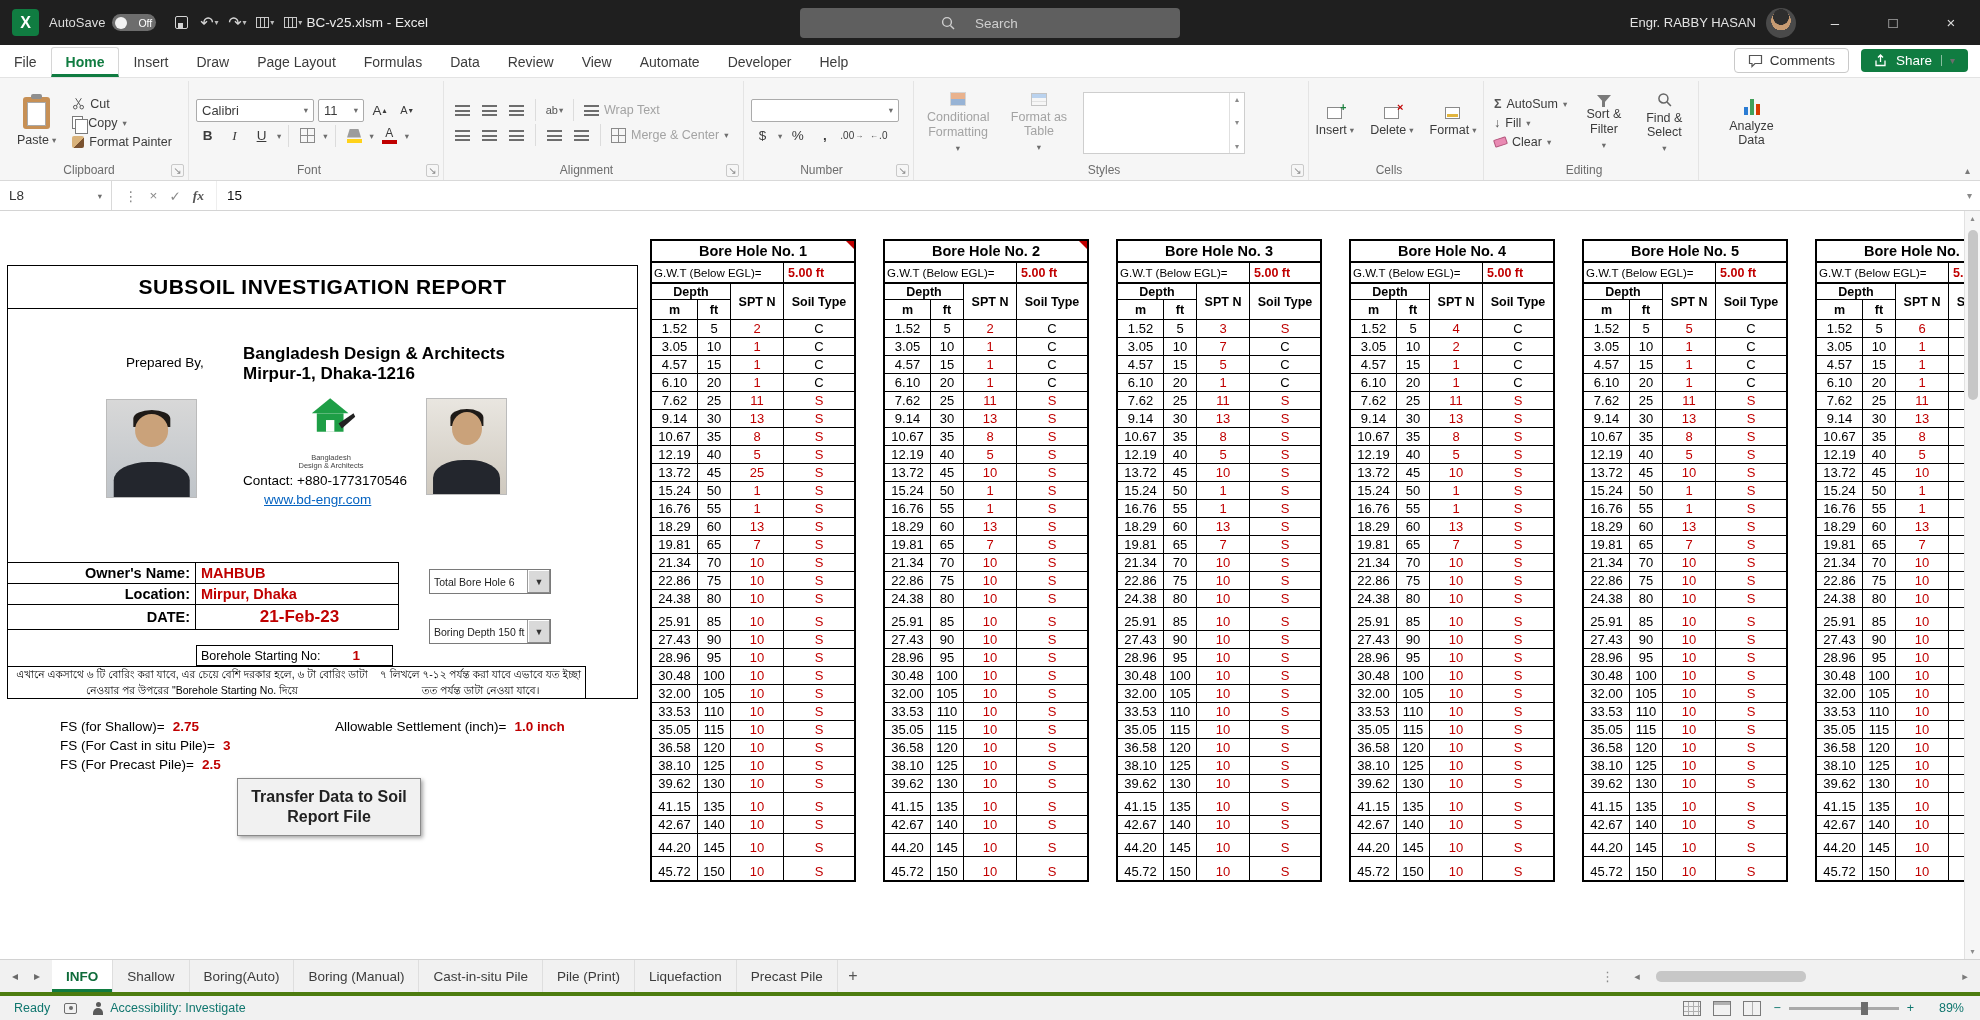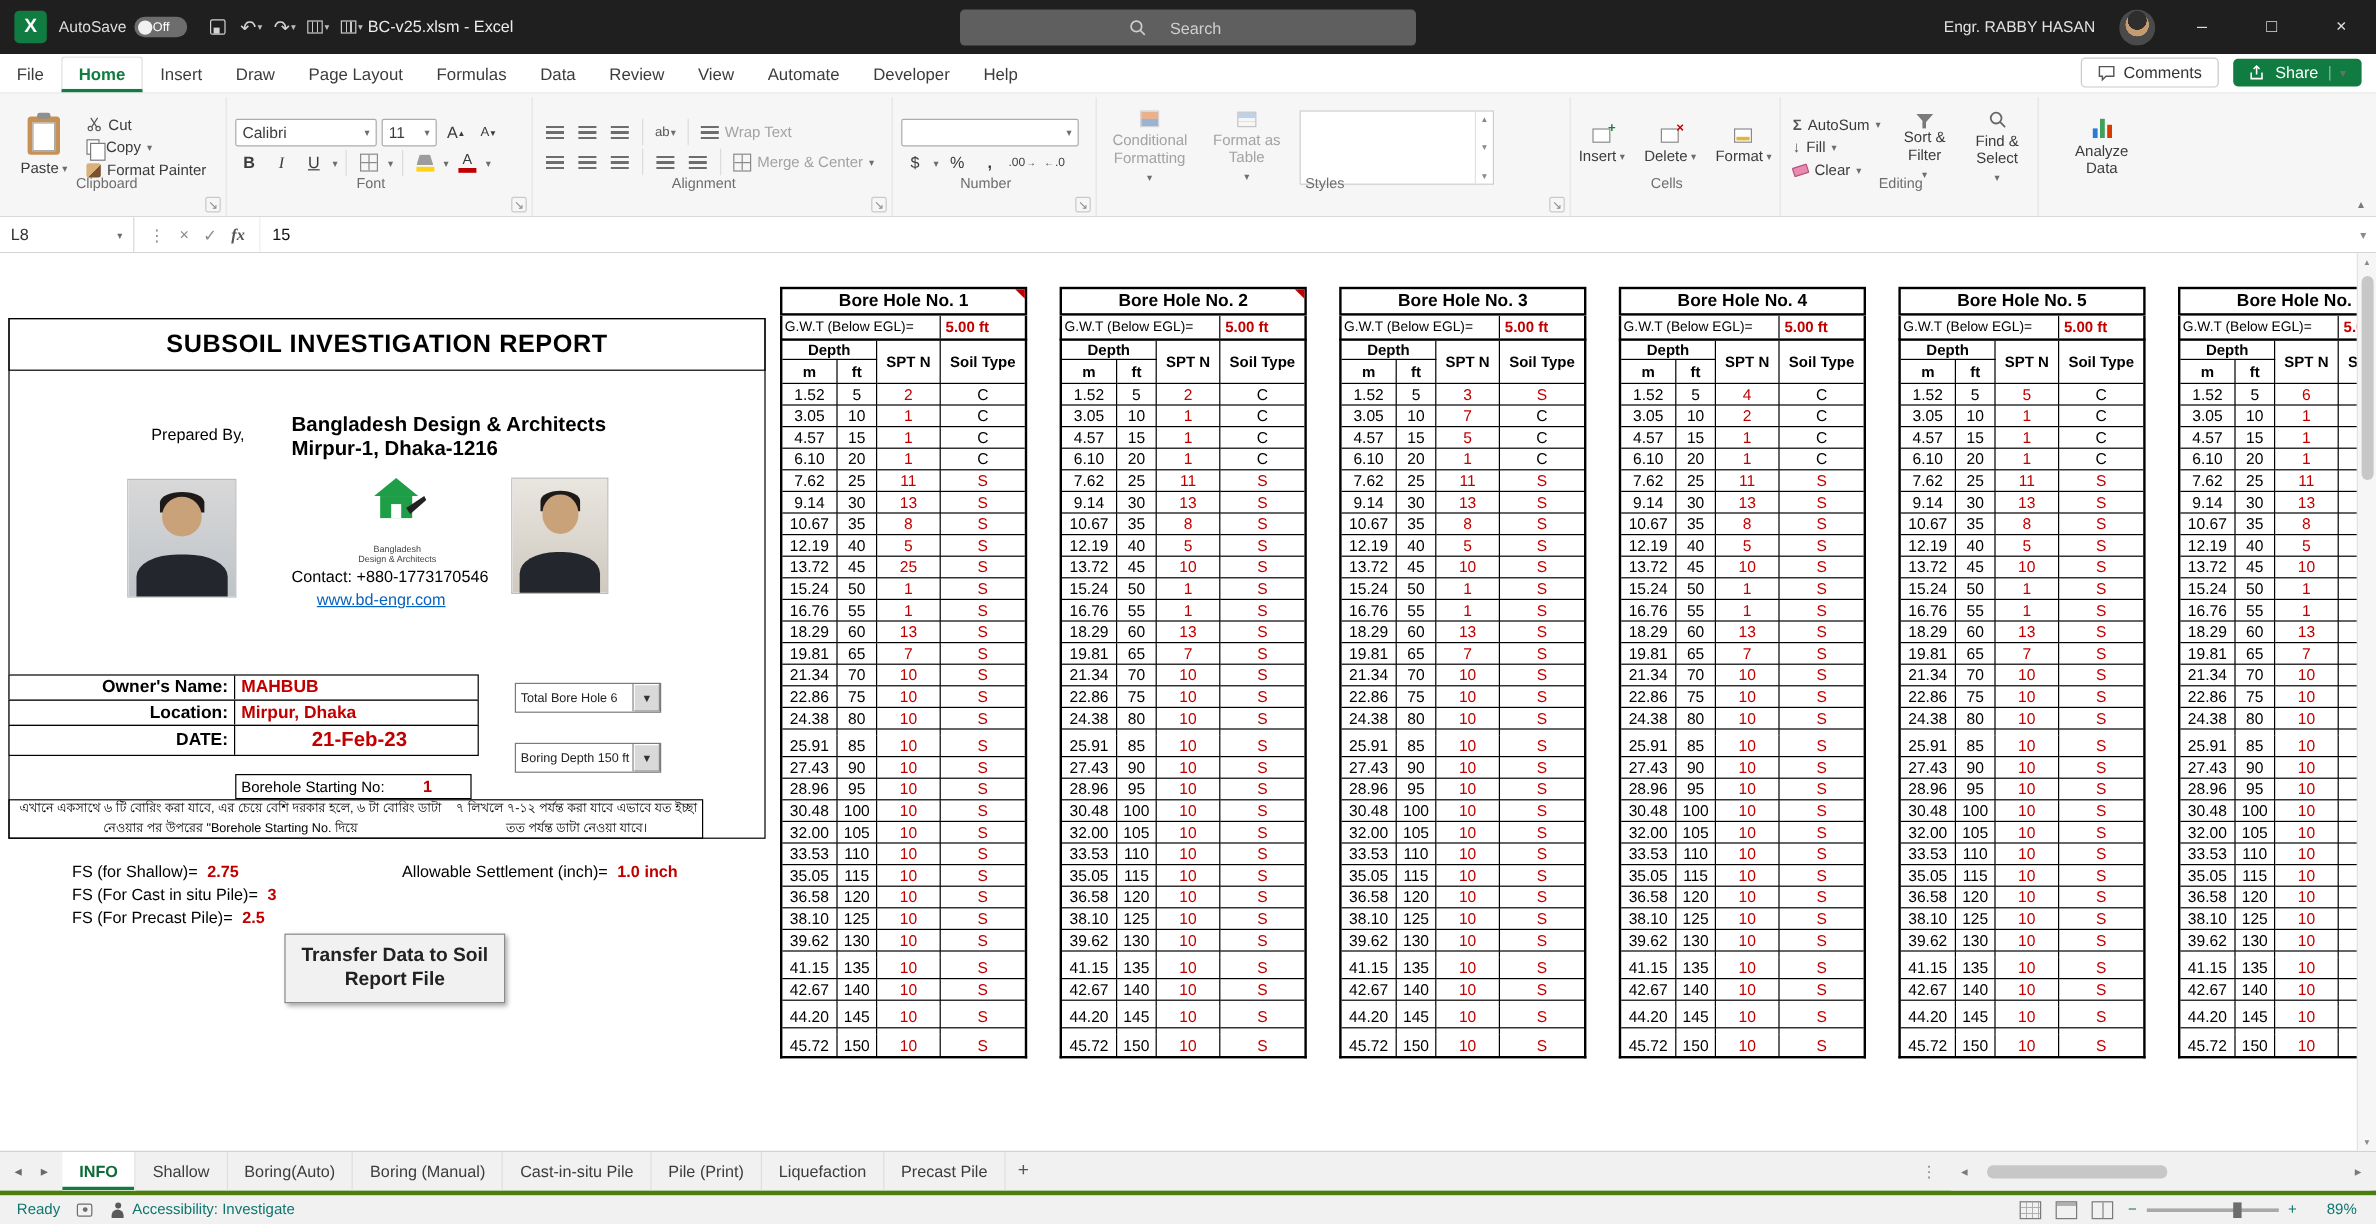--- a/index.html
+++ b/index.html
@@ -3,51 +3,51 @@
 <meta charset="utf-8">
 <style>
 *{box-sizing:border-box;margin:0;padding:0}
 html,body{width:1980px;height:1020px;overflow:hidden;font-family:"Liberation Sans",sans-serif;background:#fff}
 .app{width:1980px;height:1020px;display:flex;flex-direction:column}
 
 
 .titlebar{flex:0 0 45px;background:#1f1f1f;display:flex;align-items:center;color:#e6e6e6;position:relative;font-size:13.5px}
 .excel-logo{width:27px;height:27px;margin:0 10px 0 12px;background:#107c41;border-radius:4px;color:#fff;display:flex;align-items:center;justify-content:center;font-weight:bold;font-size:16px}
 .autosave{display:flex;align-items:center;gap:7px;font-size:13px;color:#ddd}
-.pill{width:44px;height:17px;background:#6d6d6d;border-radius:9px;display:flex;align-items:center;gap:0;padding:0 3px}
+.pill{width:44px;height:17px;background:#6d6d6d;border-radius:9px;display:flex;align-items:center;gap:11px;padding:0 3px}
 .knob{width:12px;height:12px;border-radius:50%;background:#f1f1f1}
 .pill span{font-size:10.5px;color:#fff}
 .qat{display:flex;align-items:center;gap:2px;margin-left:12px}
 .qbtn{height:30px;min-width:26px;display:flex;align-items:center;justify-content:center;gap:1px;color:#d4d4d4;font-size:16px;border-radius:4px}
 .qbtn .mini{font-size:8px;color:#bbb}
 .ic-save{width:13px;height:13px;border:1.5px solid #d4d4d4;border-radius:2px;position:relative}
 .ic-save:after{content:"";position:absolute;left:2px;bottom:0;width:5px;height:5px;background:#d4d4d4}
 .ic-grid{width:13px;height:11px;border:1px solid #c9c9c9;background:repeating-linear-gradient(90deg,transparent 0 3px,#c9c9c9 3px 4px)}
 .tb-title{font-size:13.5px;color:#ececec;white-space:nowrap}
 .searchbox{position:absolute;left:50%;top:8px;transform:translateX(-50%);width:380px;height:30px;background:#5f5f5f;border-radius:4px;display:flex;align-items:center;justify-content:center;gap:20px;color:#cfcfcf}
 .searchbox input{background:transparent;border:none;outline:none;color:#d8d8d8;font-size:13.5px;width:64px;font-family:"Liberation Sans",sans-serif}
 .searchbox input::placeholder{color:#cfcfcf}
 .tb-right{margin-left:auto;display:flex;align-items:center;height:100%}
-.user{display:flex;align-items:center;gap:20px;margin-right:10px;font-size:13px;color:#e2e2e2;white-space:nowrap}
+.user{display:flex;align-items:center;gap:10px;margin-right:10px;font-size:13px;color:#e2e2e2;white-space:nowrap}
 .avatar{width:30px;height:30px;border-radius:50%;background:radial-gradient(circle at 50% 30%,#2e2e2e 0 30%,transparent 31%),radial-gradient(circle at 50% 42%,#c79b72 0 42%,#4a4a4a 43%)}
 .winbtn{width:58px;height:45px;display:flex;align-items:center;justify-content:center;font-size:15px;color:#dcdcdc}
 
 
 .ribbon-tabs{flex:0 0 33px;background:#fff;display:flex;align-items:flex-end;position:relative;border-bottom:1px solid #e3e3e3}
 .rtab{padding:6px 14px 7px;font-size:14px;color:#3c3c3c;white-space:nowrap}
 .rtab.active{border:1px solid #d6d6d6;border-bottom:3px solid #107c41;border-radius:3px 3px 0 0;padding-bottom:4px;color:#107c41;font-weight:bold;background:#fff}
 .tab-right{position:absolute;right:12px;top:3px;display:flex;gap:12px;align-items:center}
 .comments-btn{display:flex;align-items:center;gap:7px;border:1px solid #c9c9c9;border-radius:4px;padding:4px 13px;font-size:13.5px;background:#fff;color:#333}
 .share-btn{display:flex;align-items:center;gap:9px;background:#107c41;color:#fff;border-radius:4px;padding:4px 13px;font-size:13.5px}
 .share-btn .chev{border-left:1px solid rgba(255,255,255,.5);padding-left:8px;font-size:10px}
 
 
 .ribbon{flex:0 0 103px;background:#f6f6f6;display:flex;padding:3px 4px 0;border-bottom:1px solid #d9d9d9;position:relative;color:#3b3b3b}
 .rgroup{position:relative;padding:3px 7px 19px;border-right:1px solid #e4e4e4;display:flex;flex-direction:column}
-.rgroup-label{position:absolute;bottom:20px;left:0;right:14px;text-align:center;font-size:12px;color:#6d6d6d;white-space:nowrap}
+.rgroup-label{position:absolute;bottom:3px;left:0;right:14px;text-align:center;font-size:12px;color:#6d6d6d;white-space:nowrap}
 .launcher{position:absolute;bottom:3px;right:4px;font-size:10px;color:#8d8d8d;border:1px solid #c9c9c9;width:13px;height:13px;display:flex;align-items:center;justify-content:center;border-radius:2px}
 .rbody{flex:1;display:flex;align-items:center;gap:7px}
 .rcol{display:flex;flex-direction:column;justify-content:center;gap:3px;height:100%}
 .rrow{display:flex;align-items:center;gap:4px}
 .bigbtn{display:flex;flex-direction:column;align-items:center;justify-content:center;gap:4px;padding:3px 6px;border-radius:4px;font-size:12.5px;text-align:center;color:#3b3b3b}
 .bigbtn .lbl{line-height:1.15;display:flex;align-items:center;gap:3px}
 .bigbtn .lbl2{line-height:1.15;max-width:62px}
 .smallbtn{display:flex;align-items:center;gap:5px;font-size:12.5px;padding:1px 3px;border-radius:3px;white-space:nowrap}
 .chev{font-size:8.5px;color:#6d6d6d}
 .combo{background:#fff;border:1px solid #ababab;border-radius:2px;display:flex;align-items:center;justify-content:space-between;padding:1px 5px;font-size:13px;height:23px}

